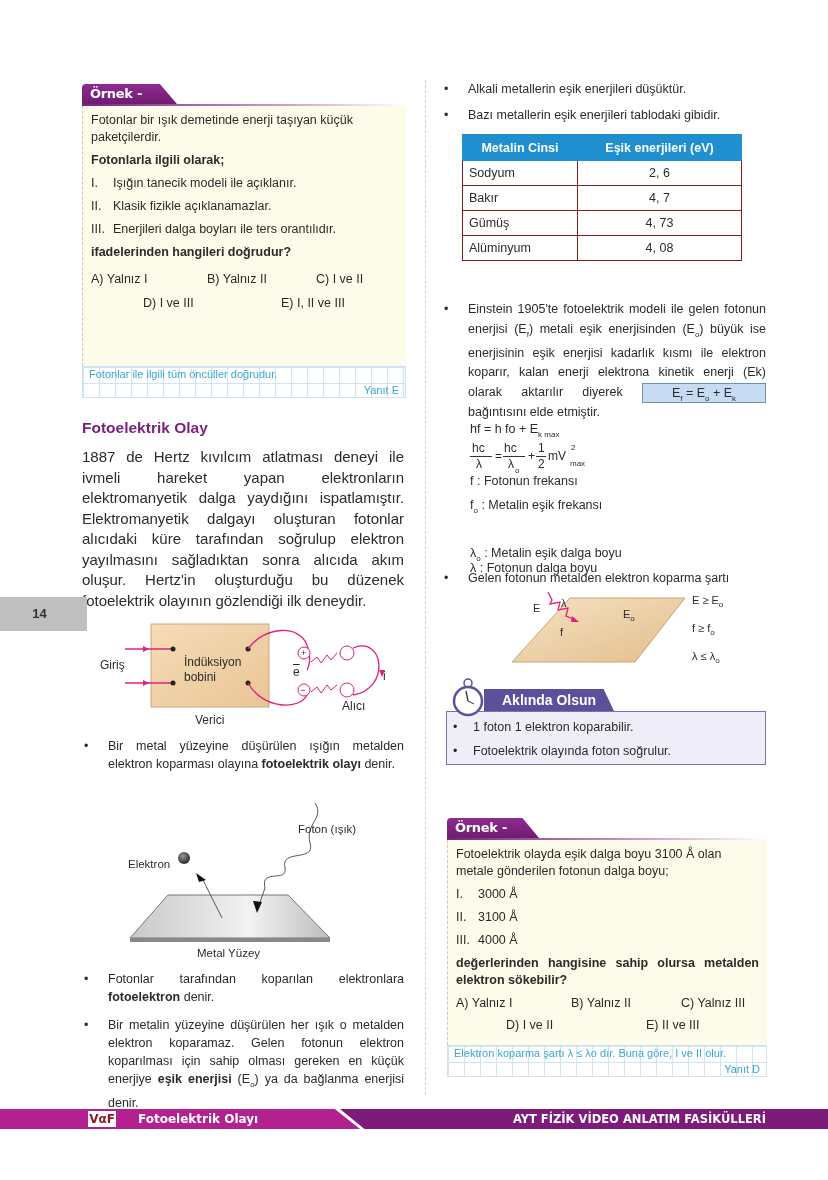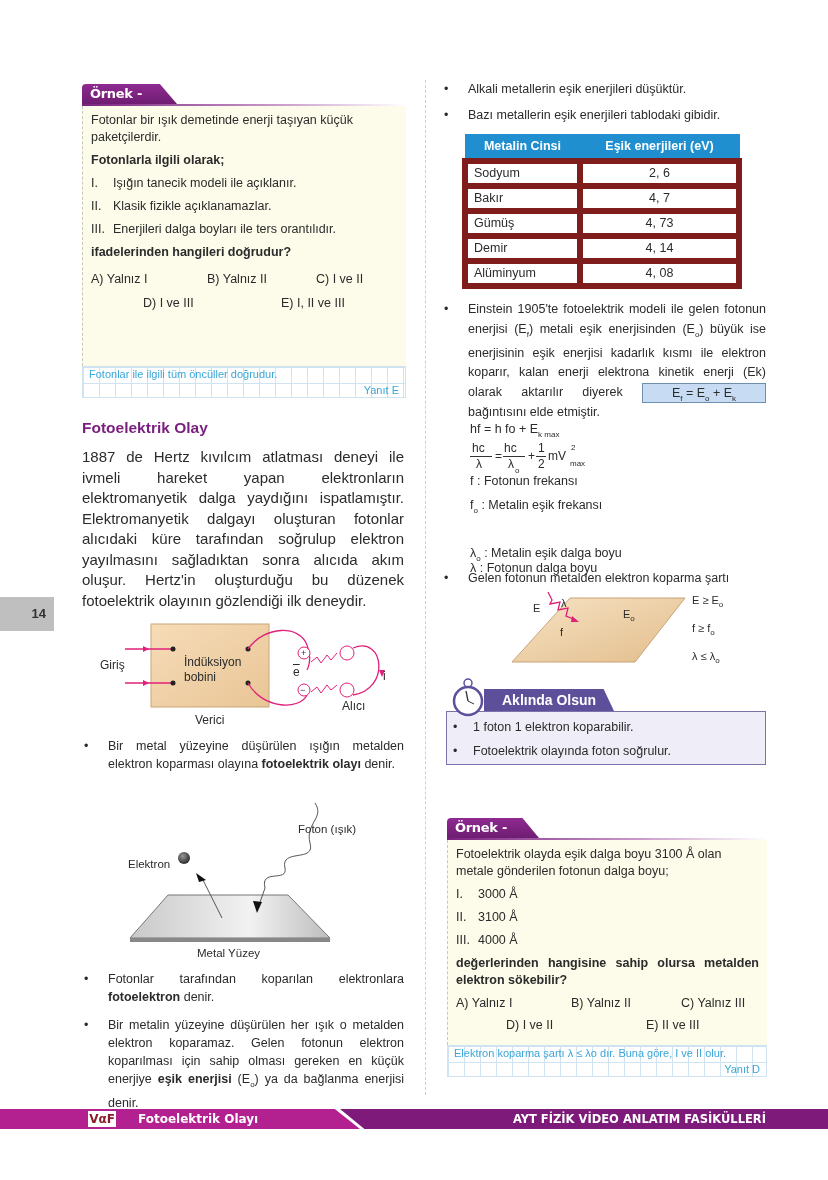--- a/index.html
+++ b/index.html
@@ -28,25 +28,25 @@
     background-size: 16px 16px; background-color: #fff; color: #3aa6d8; font-size: 11px; }
   .answer-grid .exp { position: absolute; left: 6px; top: 1px; }
   .answer-grid .ans { position: absolute; right: 6px; top: 17px; }
 
   .section-title { color: #7a1f7e; font-weight: bold; font-size: 15.5px; }
   .para { font-size: 15px; line-height: 20.5px; text-align: justify; }
   .bullet { display: flex; font-size: 12.5px; line-height: 18px; }
   .bullet .dot { width: 26px; flex: none; padding-left: 2px; }
   .bullet .txt { flex: 1; text-align: justify; }
 
-  .page-tab { left: 0; top: 597px; width: 54px; height: 34px; background: #bfbfbf; color: #333; font-weight: bold; font-size: 13px; text-align: right; padding-right: 8px; line-height: 34px; }
+  .page-tab { left: 0; top: 597px; width: 87px; height: 34px; background: #bfbfbf; color: #333; font-weight: bold; font-size: 13px; text-align: center; padding-right: 8px; line-height: 34px; }
 
   table.eth { border-collapse: collapse; font-size: 12.5px; }
   table.eth th { background: #1f8fd0; color: #fff; font-weight: bold; height: 26px; border: 1px solid #1f8fd0; }
-  table.eth td { border: 6px solid #7f1d1d; height: 25px; padding-left: 6px; }
+  table.eth td { border: 1px solid #7f1d1d; height: 25px; padding-left: 6px; }
   table.eth td.c { text-align: center; padding-left: 0; }
 
   .formula-box { display: inline-block; width: 124px; height: 20px; background: #c7dcf3; border: 1px solid #6f8fb0; text-align: center; line-height: 19px; vertical-align: middle; }
   sub { font-size: 8px; }
 
   .remember-head { background: #5d4f9a; color: #fff; font-weight: bold; font-size: 14px; height: 22px; line-height: 22px; padding-left: 18px;
     clip-path: polygon(0 0, 92% 0, 100% 100%, 0 100%); }
   .remember-box { background: #efedf7; border: 1px solid #7a72a8; padding: 6px 0 4px 0; }
 
   .footer-left { left: 0; top: 1109px; width: 360px; height: 20px; background: #b3208f; clip-path: polygon(0 0, 93% 0, 100% 100%, 0 100%); }
@@ -200,24 +200,20 @@
       </tr>
     <tr>
         <td>Bakır</td>
         <td class="c">4, 7</td>
       </tr>
     <tr>
         <td>Gümüş</td>
         <td class="c">4, 73</td>
       </tr>
     <tr>
-        <td>Demir</td>
-        <td class="c">4, 14</td>
-      </tr>
-    <tr>
         <td>Alüminyum</td>
         <td class="c">4, 08</td>
       </tr>
   </tbody>
 </table>
 
 <div class="abs bullet" style="left:442px; top:300px; width:324px; line-height:19.5px;">
   <span class="dot">•</span>
   <span class="txt"><span>Einstein 1905'te fotoelektrik modeli ile gelen fotonun enerjisi (E</span><sub>f</sub><span>) metali eşik enerjisinden (E</span><sub>o</sub><span>) büyük ise enerjisinin eşik enerjisi kadarlık kısmı ile elektron koparır, kalan enerji elektrona kinetik enerji (Ek) olarak aktarılır diyerek</span>
   <span class="formula-box">E<sub>f</sub> = E<sub>o</sub> + E<sub>k</sub></span>

